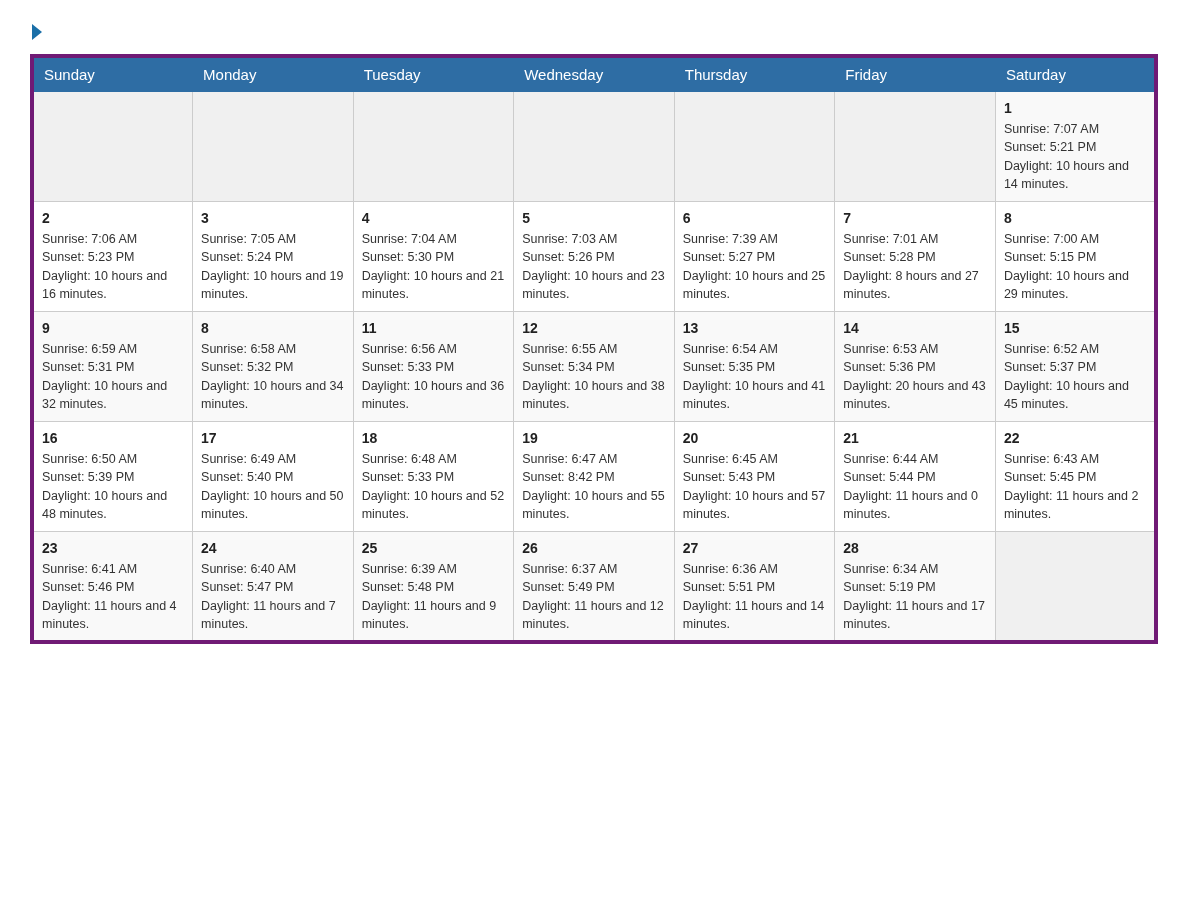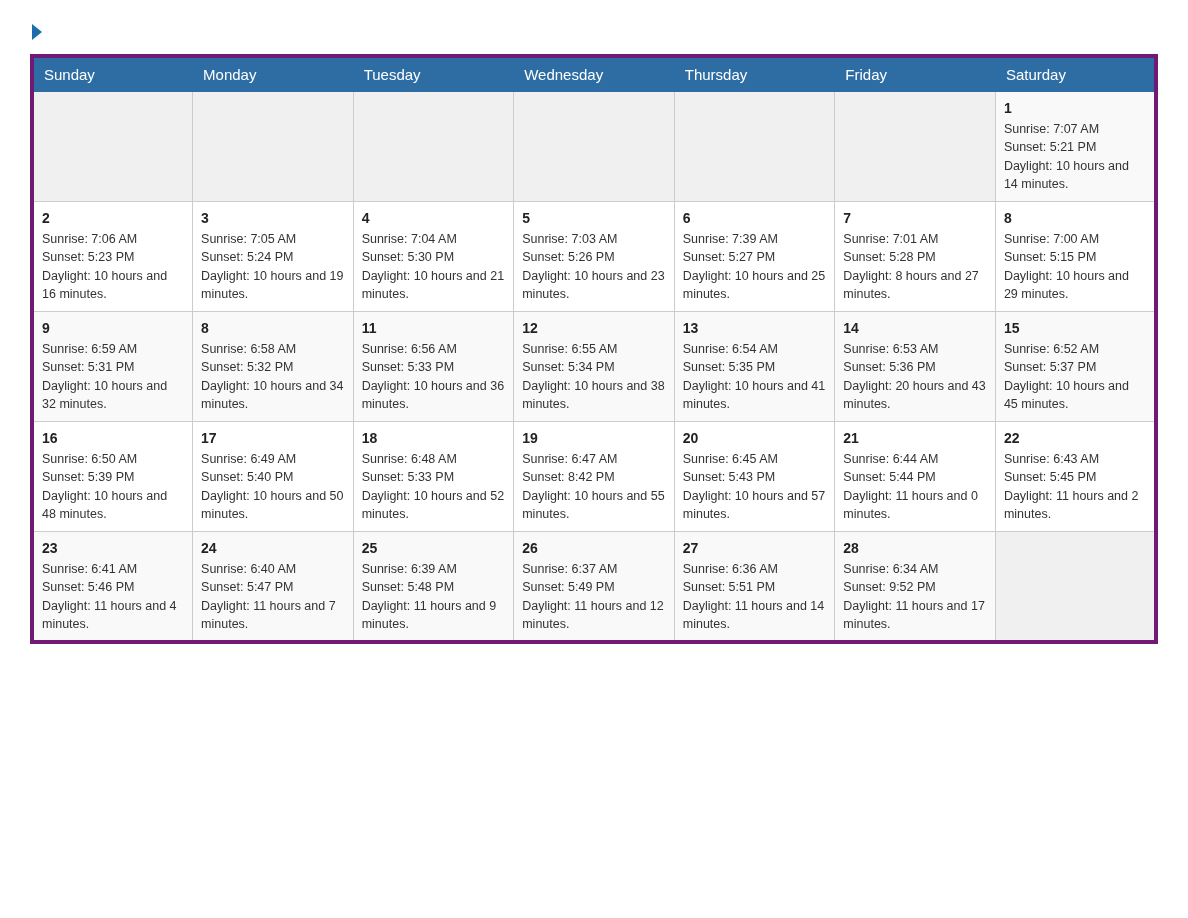--- a/index.html
+++ b/index.html
@@ -174,17 +174,17 @@
         <td><span class="day-number">20</span><span>Sunrise: 6:45 AM</span><br><span>Sunset: 5:43 PM</span><br><span>Daylight: 10 hours and 57 minutes.</span></td>
         <td><span class="day-number">21</span><span>Sunrise: 6:44 AM</span><br><span>Sunset: 5:44 PM</span><br><span>Daylight: 11 hours and 0 minutes.</span></td>
         <td><span class="day-number">22</span><span>Sunrise: 6:43 AM</span><br><span>Sunset: 5:45 PM</span><br><span>Daylight: 11 hours and 2 minutes.</span></td>
       </tr>
       <tr class="week-row">
         <td><span class="day-number">23</span><span>Sunrise: 6:41 AM</span><br><span>Sunset: 5:46 PM</span><br><span>Daylight: 11 hours and 4 minutes.</span></td>
         <td><span class="day-number">24</span><span>Sunrise: 6:40 AM</span><br><span>Sunset: 5:47 PM</span><br><span>Daylight: 11 hours and 7 minutes.</span></td>
         <td><span class="day-number">25</span><span>Sunrise: 6:39 AM</span><br><span>Sunset: 5:48 PM</span><br><span>Daylight: 11 hours and 9 minutes.</span></td>
         <td><span class="day-number">26</span><span>Sunrise: 6:37 AM</span><br><span>Sunset: 5:49 PM</span><br><span>Daylight: 11 hours and 12 minutes.</span></td>
         <td><span class="day-number">27</span><span>Sunrise: 6:36 AM</span><br><span>Sunset: 5:51 PM</span><br><span>Daylight: 11 hours and 14 minutes.</span></td>
-        <td><span class="day-number">28</span><span>Sunrise: 6:34 AM</span><br><span>Sunset: 9:52 PM</span><br><span>Daylight: 11 hours and 17 minutes.</span></td>
+        <td><span class="day-number">28</span><span>Sunrise: 6:34 AM</span><br><span>Sunset: 5:19 PM</span><br><span>Daylight: 11 hours and 17 minutes.</span></td>
         <td class="empty-cell"></td>
       </tr>
     </tbody>
 </table>
 
 </body></html>

